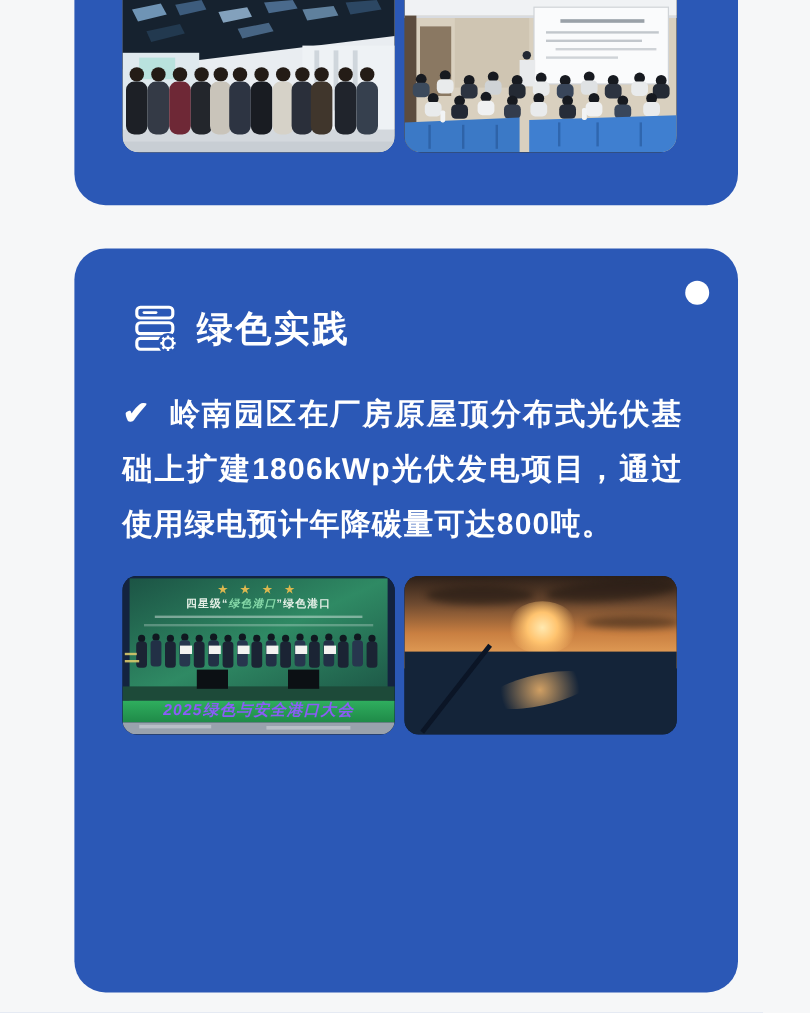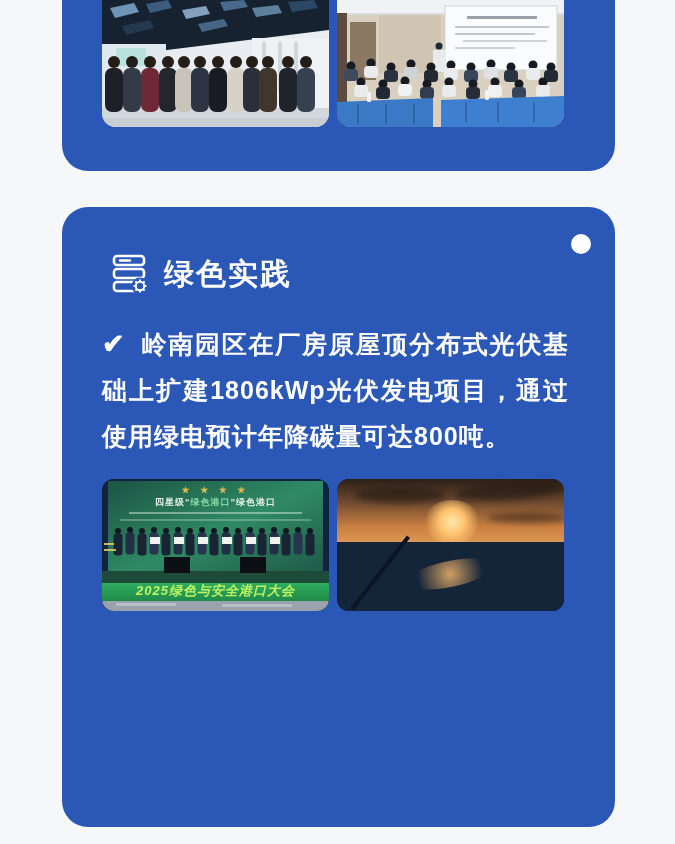--- a/index.html
+++ b/index.html
@@ -84,27 +84,27 @@
 
   
   .award-stars{
     position:absolute;left:0;top:6px;width:100%;text-align:center;
     color:#ddb84f;font-size:9px;letter-spacing:4px;font-weight:700;
   }
   .award-title{
     position:absolute;left:0;top:17px;width:100%;text-align:center;
     color:#e4efe6;font-size:9px;font-weight:700;letter-spacing:1px;white-space:nowrap;
   }
-  .award-title .hl{color:#86d9a9;}
+  .award-title .hl{color:#86d9a9;font-style:italic;}
   .award-line{position:absolute;height:2px;background:rgba(255,255,255,.5);}
   .award-line.l1{left:12%;top:33px;width:76%;opacity:.8;}
   .award-line.l2{left:8%;top:40px;width:84%;opacity:.5;}
   .award-stage-text{
     position:absolute;left:0;top:103px;width:100%;text-align:center;
-    color:#bef264;font-size:13px;font-weight:700;font-style:italic;
+    color:#8b5cf6;font-size:13px;font-weight:700;font-style:italic;
     letter-spacing:1px;white-space:nowrap;
   }
 </style>
 </head>
 <body>
 
 <div class="page">
 
   <section class="card top-card">
     <div class="photo-row">

